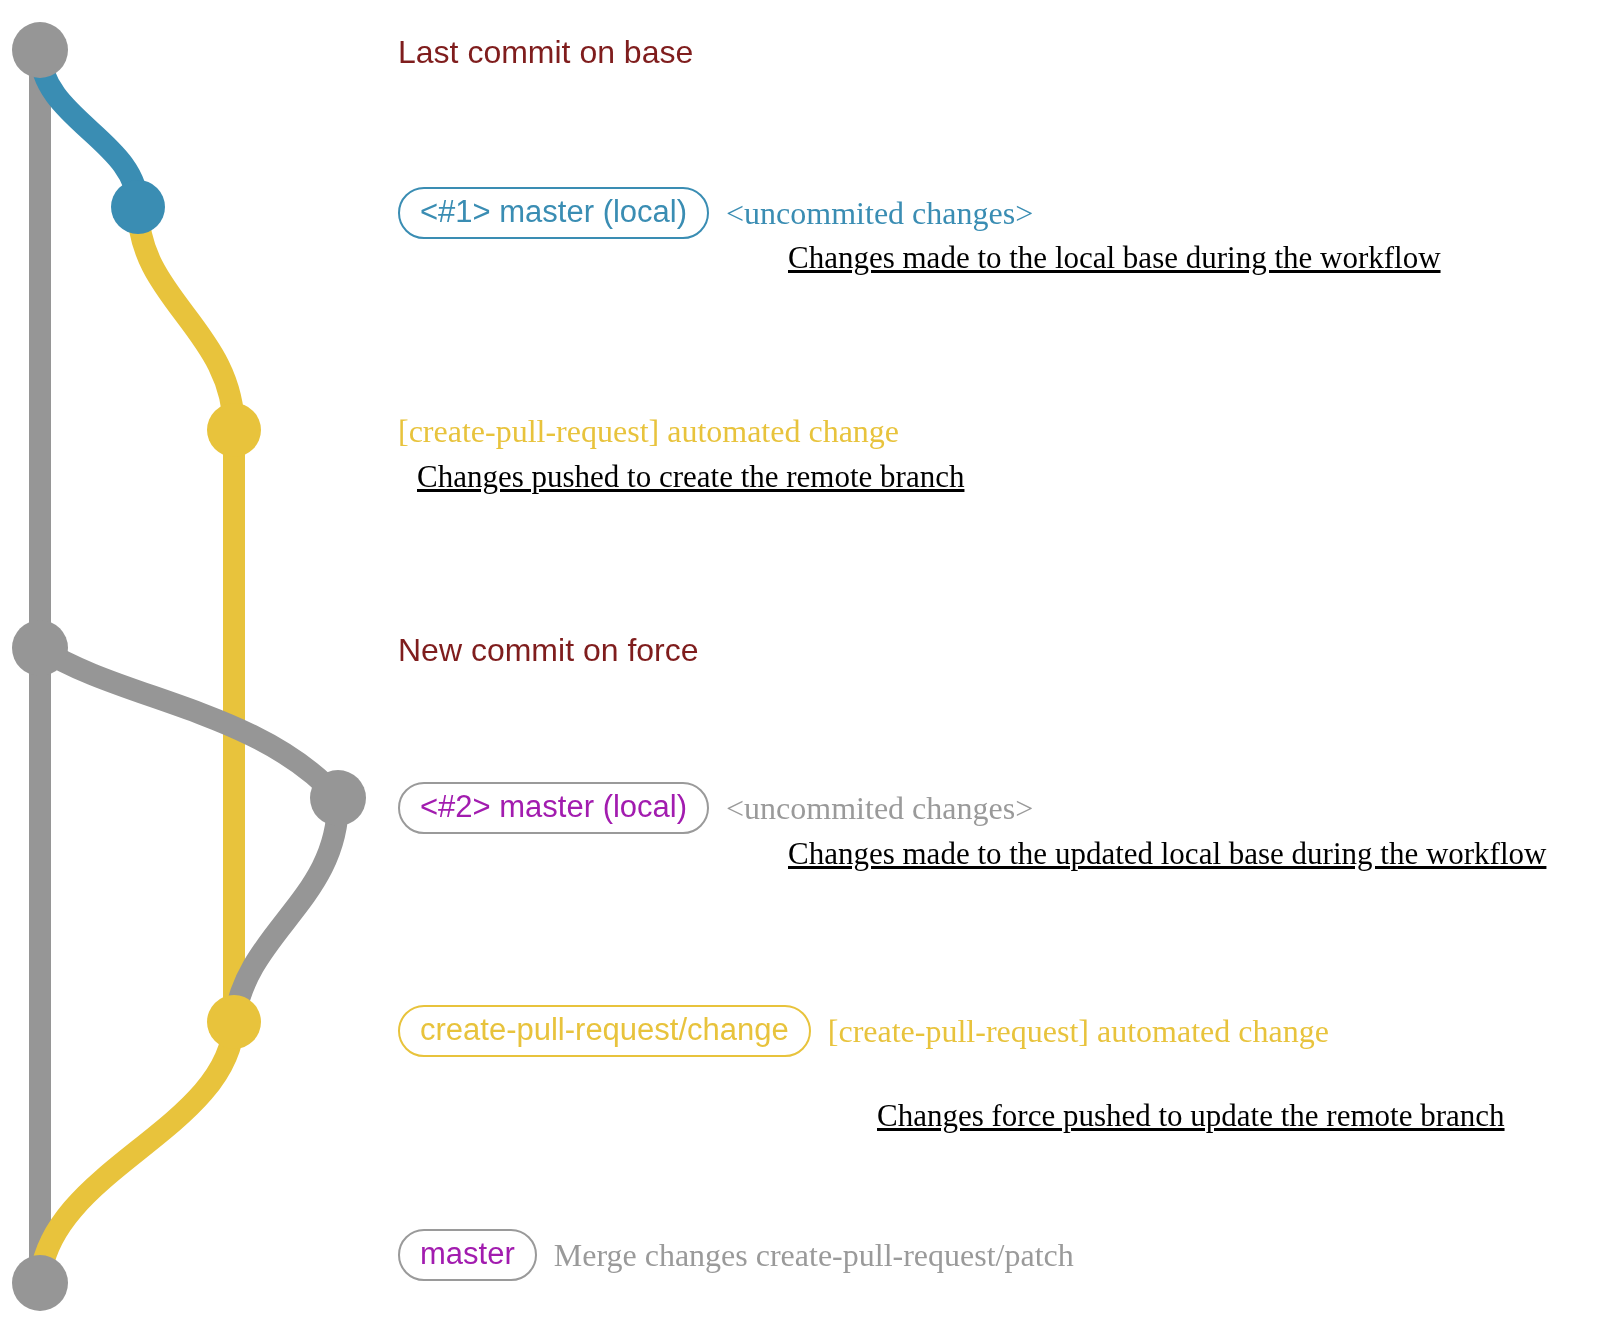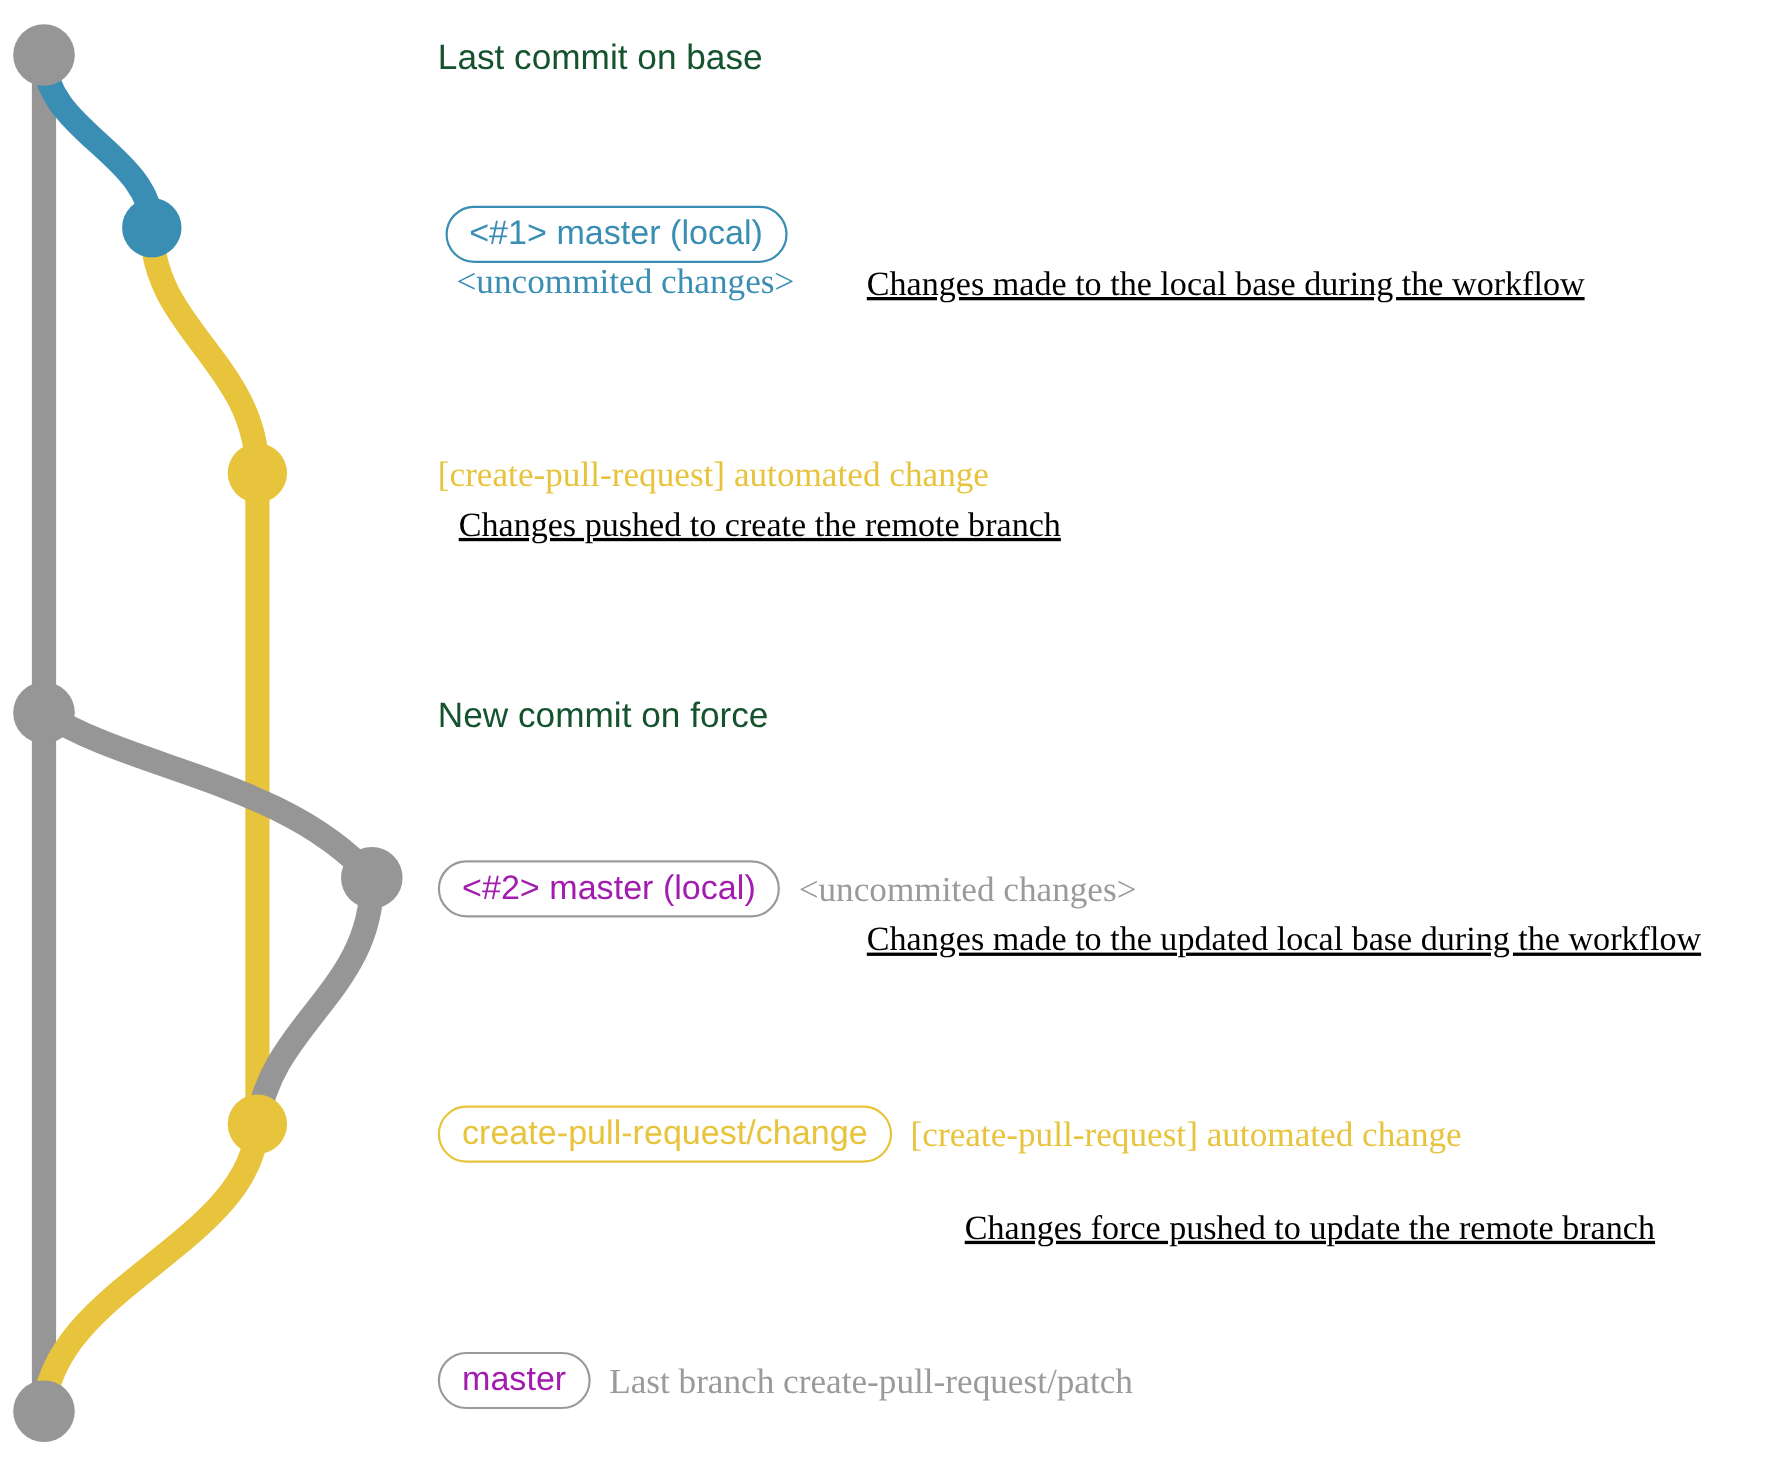--- a/index.html
+++ b/index.html
@@ -64,21 +64,21 @@
     line-height: 1.0;
     color: #000000;
     white-space: nowrap;
     text-decoration: underline;
   }
   .heading-note {
     position: absolute;
     font-family: "Liberation Sans", sans-serif;
     font-size: 32px;
     line-height: 1.0;
-    color: #14532d;
+    color: #7f1d1d;
     white-space: nowrap;
   }
 </style>
 </head>
 <body>
 
 <div id="stage">
 
   <svg id="graph-svg" viewBox="0 0 1618 1344">
     <g fill="none" stroke-linecap="round" stroke-linejoin="round" stroke-width="22">
@@ -104,21 +104,21 @@
       <circle cx="234" cy="430" r="27" fill="#e8c33c"></circle>
       <circle cx="40" cy="648" r="28" fill="#969696"></circle>
       <circle cx="338" cy="798" r="28" fill="#969696"></circle>
       <circle cx="234" cy="1022" r="27" fill="#e8c33c"></circle>
       <circle cx="40" cy="1283" r="28" fill="#969696"></circle>
     </g>
   </svg>
 
   <div class="heading-note" style="left:398px; top:36px;">Last commit on base</div>
 
-  <div class="row" style="left:398px; top:187px;flex-direction:column;">
+  <div class="row" style="left:398px; top:187px;">
     <span class="pill blue">&lt;#1&gt; master (local)</span>
     <span class="subject blue">&lt;uncommited changes&gt;</span>
   </div>
   <div class="note" style="left:788px; top:242px;">Changes made to the local base during the workflow</div>
 
   <div class="row" style="left:398px; top:415px;">
     <span class="subject yellow">[create-pull-request] automated change</span>
   </div>
   <div class="note" style="left:417px; top:461px;">Changes pushed to create the remote branch</div>
 
@@ -131,16 +131,16 @@
   <div class="note" style="left:788px; top:838px;">Changes made to the updated local base during the workflow</div>
 
   <div class="row" style="left:398px; top:1005px;">
     <span class="pill yellow">create-pull-request/change</span>
     <span class="subject yellow">[create-pull-request] automated change</span>
   </div>
   <div class="note" style="left:877px; top:1060px;margin-top:40px;">Changes force pushed to update the remote branch</div>
 
   <div class="row" style="left:398px; top:1229px;">
     <span class="pill gray">master</span>
-    <span class="subject gray">Last branch create-pull-request/patch</span>
+    <span class="subject gray">Merge changes create-pull-request/patch</span>
   </div>
 
 </div>
 
 </body></html>

